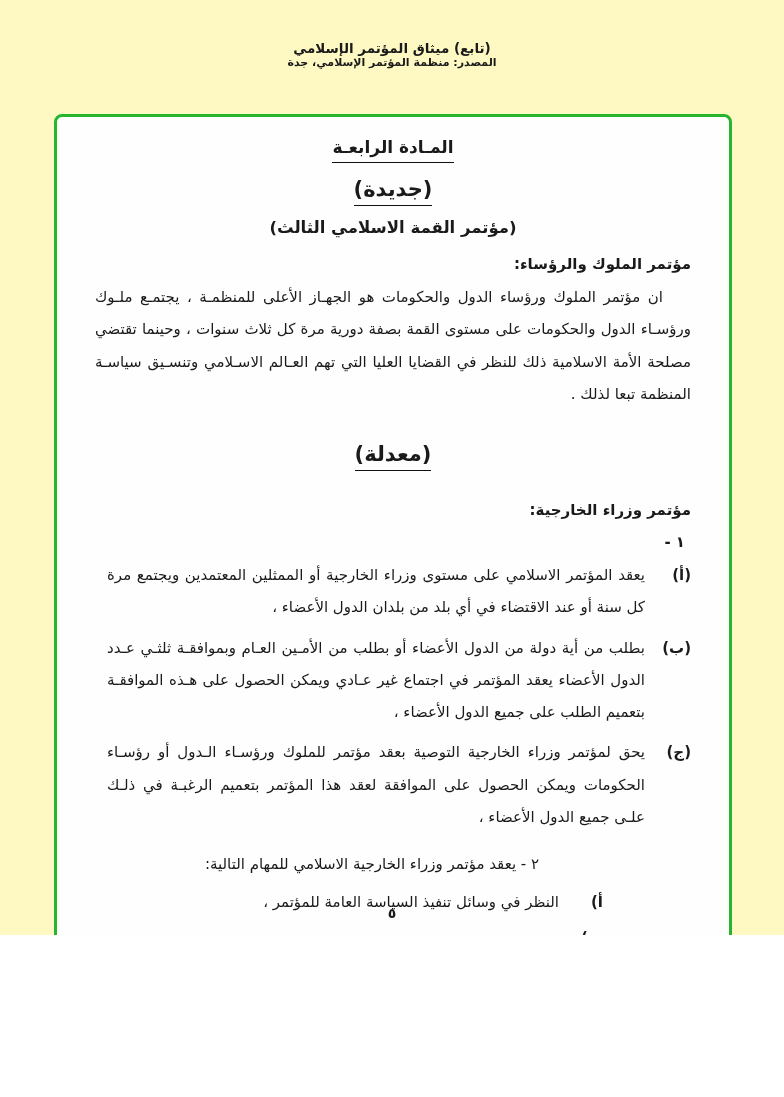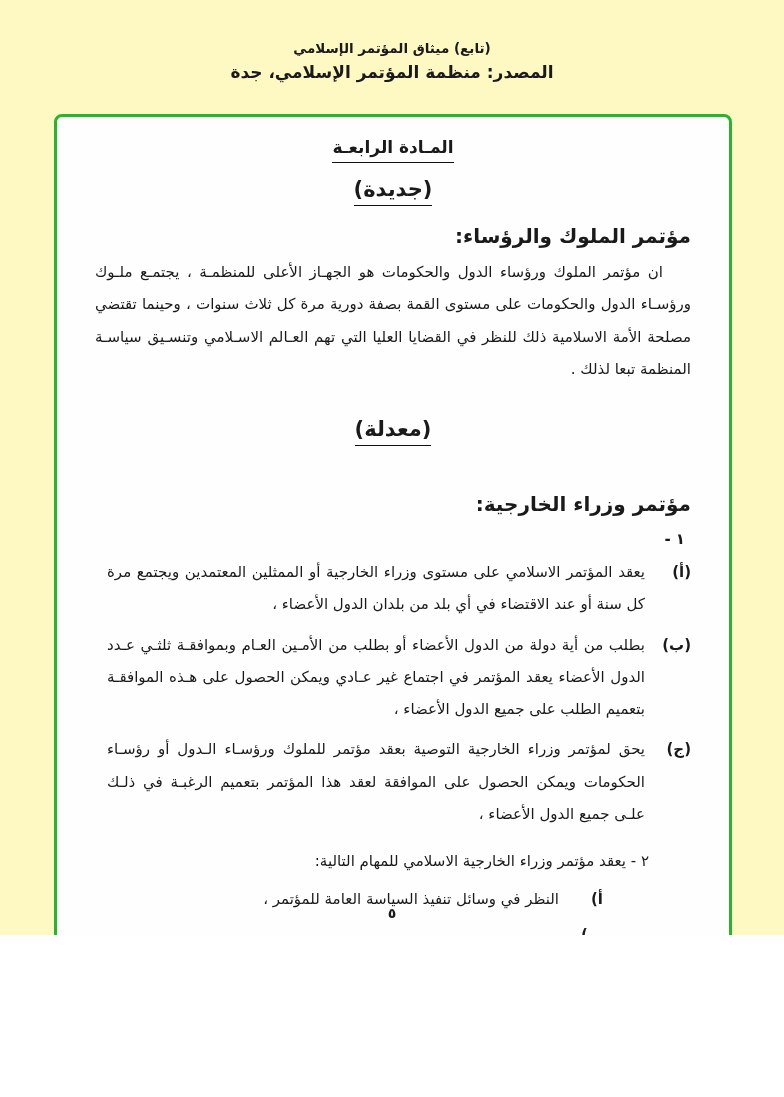--- a/index.html
+++ b/index.html
@@ -21,23 +21,22 @@
     text-align: center;
     padding-top: 40px;
     direction: rtl;
   }
   .page-header .hl1 {
     font-size: 13.5px;
     font-weight: bold;
     letter-spacing: 0.2px;
   }
   .page-header .hl2 {
-    font-size: 17px;
-    font-weight: bold;
-    margin-top: 6px;
+    font-size: 11px;
+    font-weight: bold;
   }
   
   .doc-frame {
     position: absolute;
     left: 54px;
     top: 114px;
     width: 678px;
     height: 941px;
     border: 3px solid #28b52e;
     border-radius: 8px;
@@ -63,35 +62,35 @@
   }
   .article-subject {
     display: inline-block;
     font-size: 16.5px;
     font-weight: bold;
   }
   .t4-title { margin-top: 6px; }
   .t4-sub { margin-top: 14px; }
   .t4-subject { margin-top: 12px; }
   .section-label {
-    font-size: 20px;
+    font-size: 15px;
     font-weight: bold;
     margin-top: 18px;
     text-align: right;
   }
   .body-par {
     font-size: 15px;
     line-height: 2.15;
     text-align: justify;
     margin-top: 8px;
     text-indent: 28px;
   }
   .t5-title { margin-top: 38px; }
   .t5-sub { margin-top: 32px; }
-  .t5-label { margin-top: 46px; }
+  .t5-label { margin-top: 30px; }
   .num-line {
     font-size: 15px;
     font-weight: bold;
     margin-top: 14px;
     padding-right: 6px;
     text-align: right;
   }
   .list-item {
     display: flex;
     direction: rtl;
@@ -106,21 +105,21 @@
   }
   .list-item .itext {
     flex: 1;
     text-align: justify;
     margin-left: 12px;
   }
   .item2-line {
     font-size: 15px;
     margin-top: 16px;
     padding-right: 42px;
-    text-align: right;
+    text-align: center;
     line-height: 2.1;
   }
   .sub-item {
     display: flex;
     direction: rtl;
     margin-top: 6px;
     padding-right: 88px;
     font-size: 15px;
     line-height: 2.0;
   }
@@ -151,20 +150,23 @@
   </div>
 
   <div class="doc-frame" style="border-color: rgb(40, 181, 46);">
 
     <div class="centered t4-title">
       <span class="article-title">المـادة الرابعـة</span>
     </div>
     <div class="centered t4-sub">
       <span class="article-sub">(جديدة)</span>
     </div>
+    <div class="centered t4-subject">
+      <span class="article-subject">(مؤتمر القمة الاسلامي الثالث)</span>
+    </div>
 
     <div class="section-label">مؤتمر الملوك والرؤساء:</div>
 
     <div class="body-par">ان مؤتمر الملوك ورؤساء الدول والحكومات هو الجهـاز الأعلى للمنظمـة ، يجتمـع ملـوك ورؤسـاء الدول والحكومات على مستوى القمة بصفة دورية مرة كل ثلاث سنوات ، وحينما تقتضي مصلحة الأمة الاسلامية ذلك للنظر في القضايا العليا التي تهم العـالم الاسـلامي وتنسـيق سياسـة المنظمة تبعا لذلك .</div>
 
     <div class="centered t5-sub">
       <span class="article-sub">(معدلة)</span>
     </div>
 
     <div class="section-label t5-label">مؤتمر وزراء الخارجية:</div>

